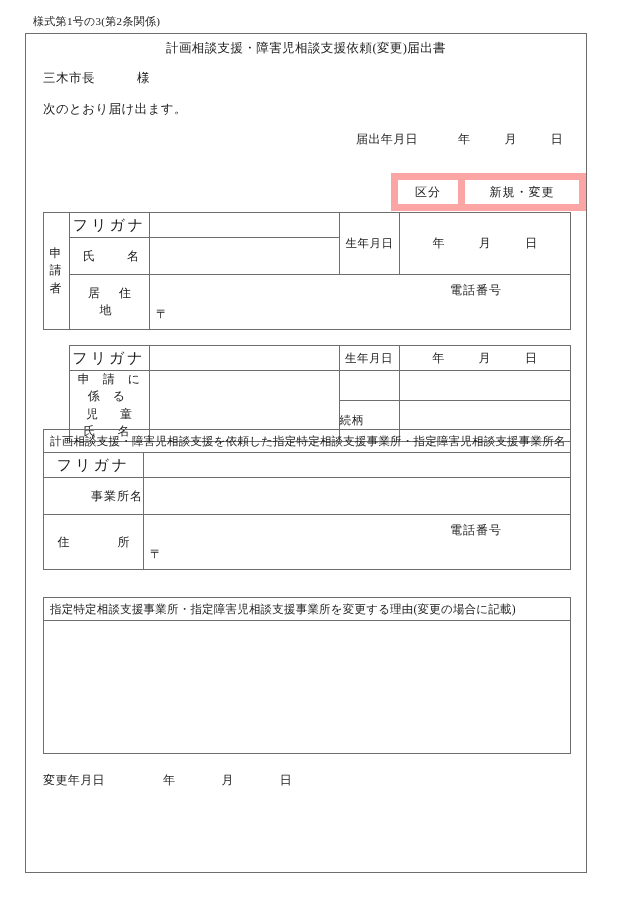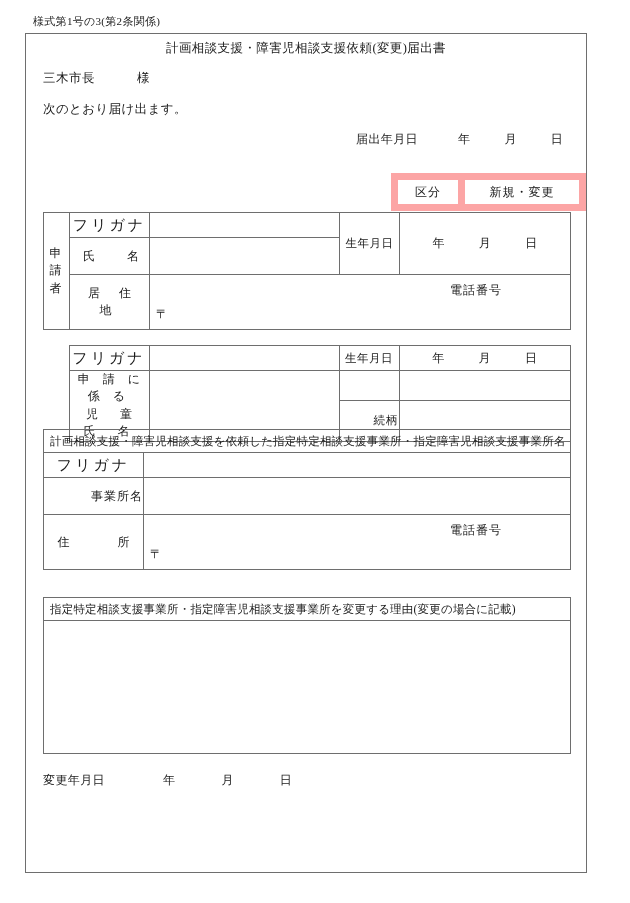--- a/index.html
+++ b/index.html
@@ -190,21 +190,21 @@
     font-size: 12px;
     letter-spacing: 0.4px;
   }
   .dob-value .y { display: inline-block; }
   .dob-value .m { display: inline-block; margin-left: 34px; }
   .dob-value .d { display: inline-block; margin-left: 34px; }
 
   .zokugara-label {
     width: 60px;
     height: 22px;
-    text-align: right;
+    text-align: left;
     font-size: 11.5px;
     letter-spacing: 1px;
   }
 
   
   .section-head {
     height: 22px;
     font-size: 11.5px;
     letter-spacing: 0.2px;
     padding-left: 6px !important;

